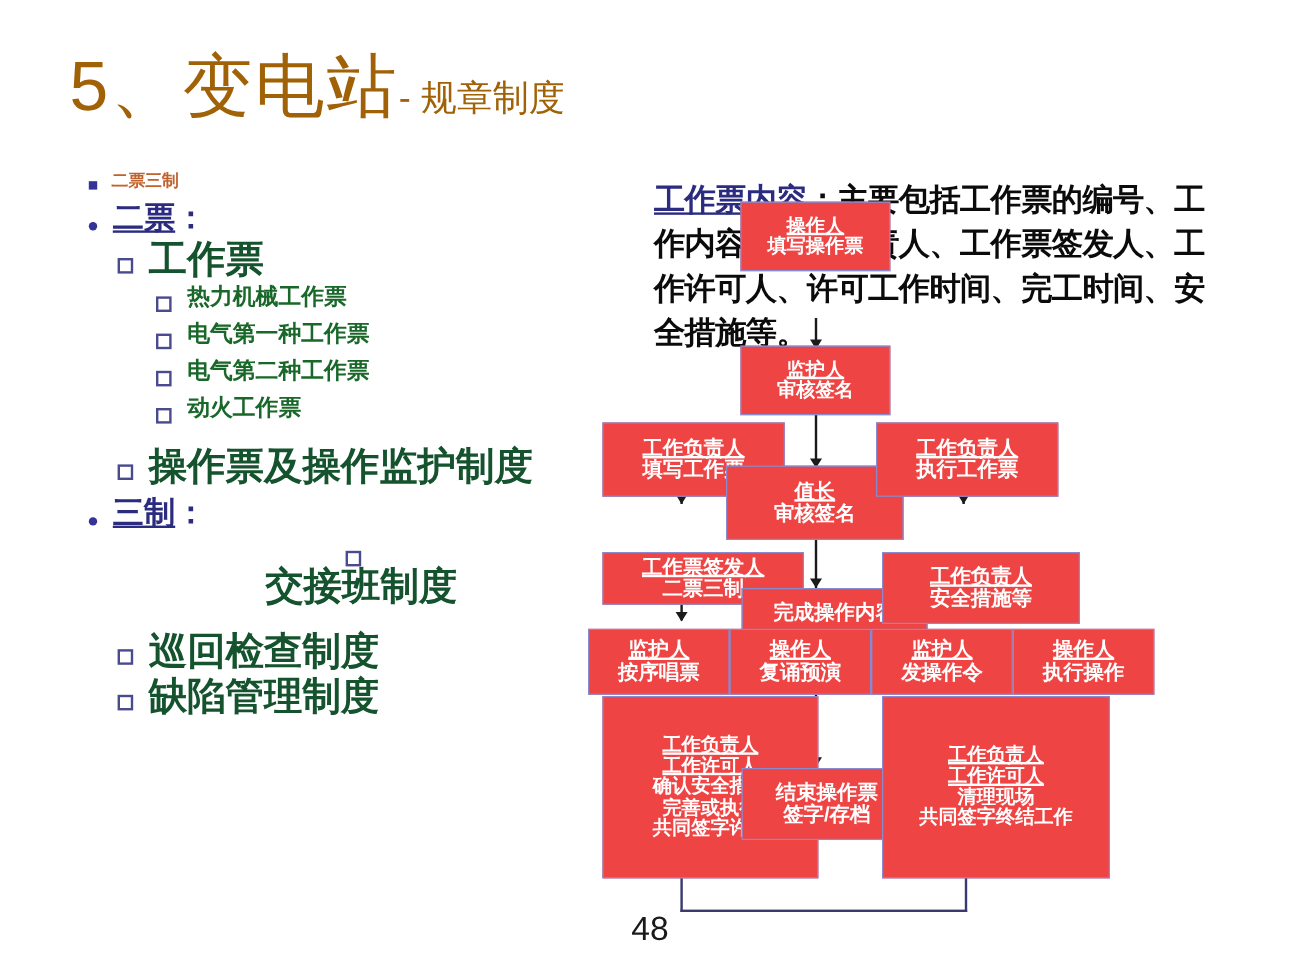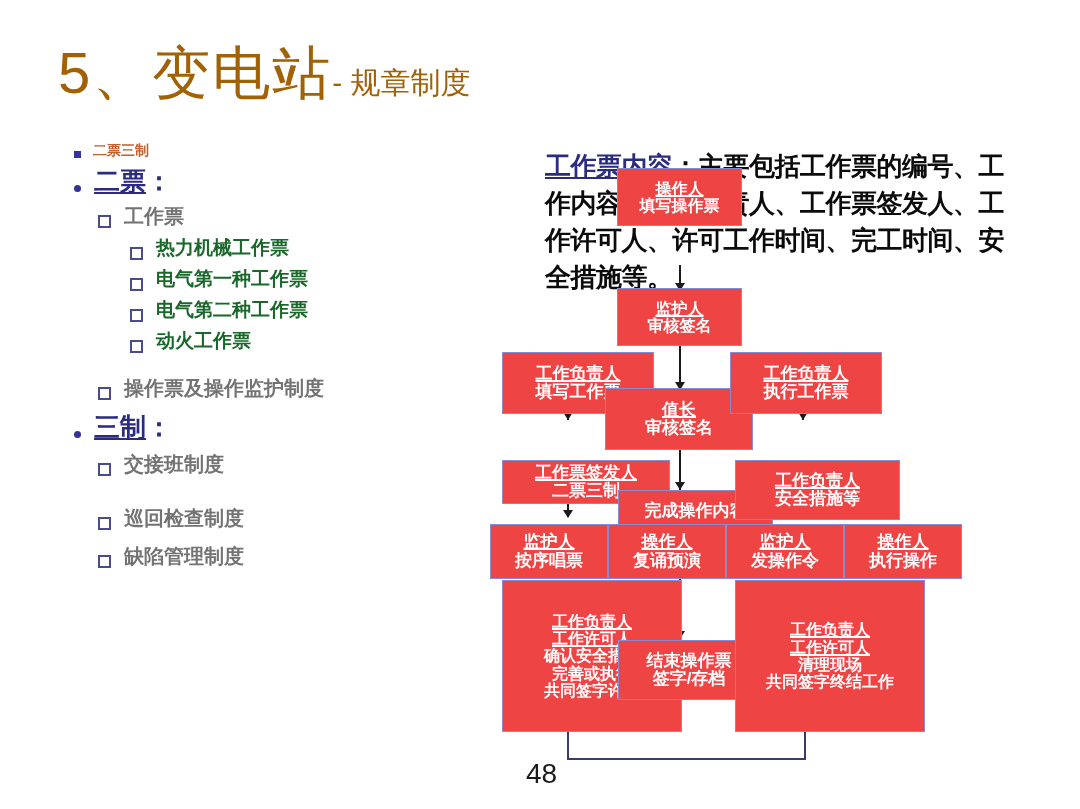--- a/index.html
+++ b/index.html
@@ -30,21 +30,21 @@
   .mk-dot{width:7px;height:7px;border-radius:50%;background:#333399;margin-top:14px;margin-right:13px;}
   .mk-hollow{width:9px;height:9px;border:2px solid #4a4a8f;background:transparent;margin-top:11px;margin-right:13px;}
 
   .lvl1{margin-left:0px;margin-bottom:2px;}
   .lvl2{margin-left:24px;margin-bottom:1px;}
   .lvl3{margin-left:56px;margin-bottom:1px;}
 
   .t-head{font-size:14px;font-weight:bold;color:#c0622d;line-height:24px;}
   .t-blue{font-size:26px;font-weight:bold;color:#2b2b80;line-height:34px;}
   .t-blue u{text-decoration:underline;text-decoration-thickness:2px;text-underline-offset:2px;}
-  .t-black{font-size:20px;font-weight:bold;color:#737373;line-height:32px;}
+  .t-black{font-size:32px;font-weight:bold;color:#14532d;line-height:32px;}
   .t-green{font-size:19px;font-weight:bold;color:#19682a;line-height:30px;}
 
   
   .para{
     position:absolute;left:545px;top:148px;width:460px;
     font-size:26px;font-weight:bold;line-height:37px;color:#0b0b0b;
     letter-spacing:-0.5px;
   }
   .para .hl{color:#2b2b80;text-decoration:underline;text-decoration-thickness:2px;text-underline-offset:2px;}
 
@@ -124,21 +124,21 @@
     <div class="row lvl2" style="margin-top:16px;">
       <span class="mk mk-hollow"></span>
       <span class="t-black">操作票及操作监护制度</span>
     </div>
 
     <div class="row lvl1" style="margin-top:6px;">
       <span class="mk mk-dot"></span>
       <span class="t-blue"><u>三制</u><span>：</span></span>
     </div>
 
-    <div class="row lvl2" style="margin-top:4px;">
+    <div class="row lvl2" style="margin-top:4px;flex-direction:column;">
       <span class="mk mk-hollow"></span>
       <span class="t-black">交接班制度</span>
     </div>
     <div class="row lvl2" style="margin-top:22px;">
       <span class="mk mk-hollow"></span>
       <span class="t-black">巡回检查制度</span>
     </div>
     <div class="row lvl2" style="margin-top:6px;">
       <span class="mk mk-hollow"></span>
       <span class="t-black">缺陷管理制度</span>

